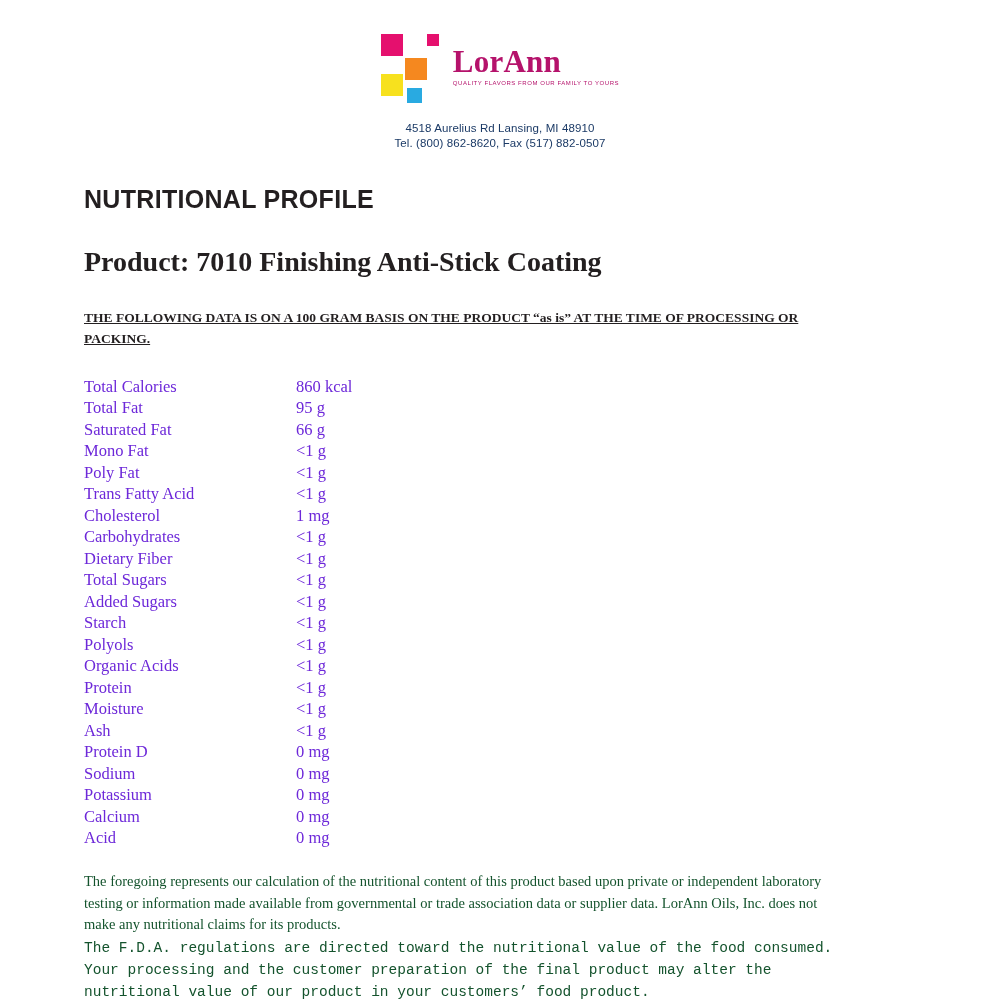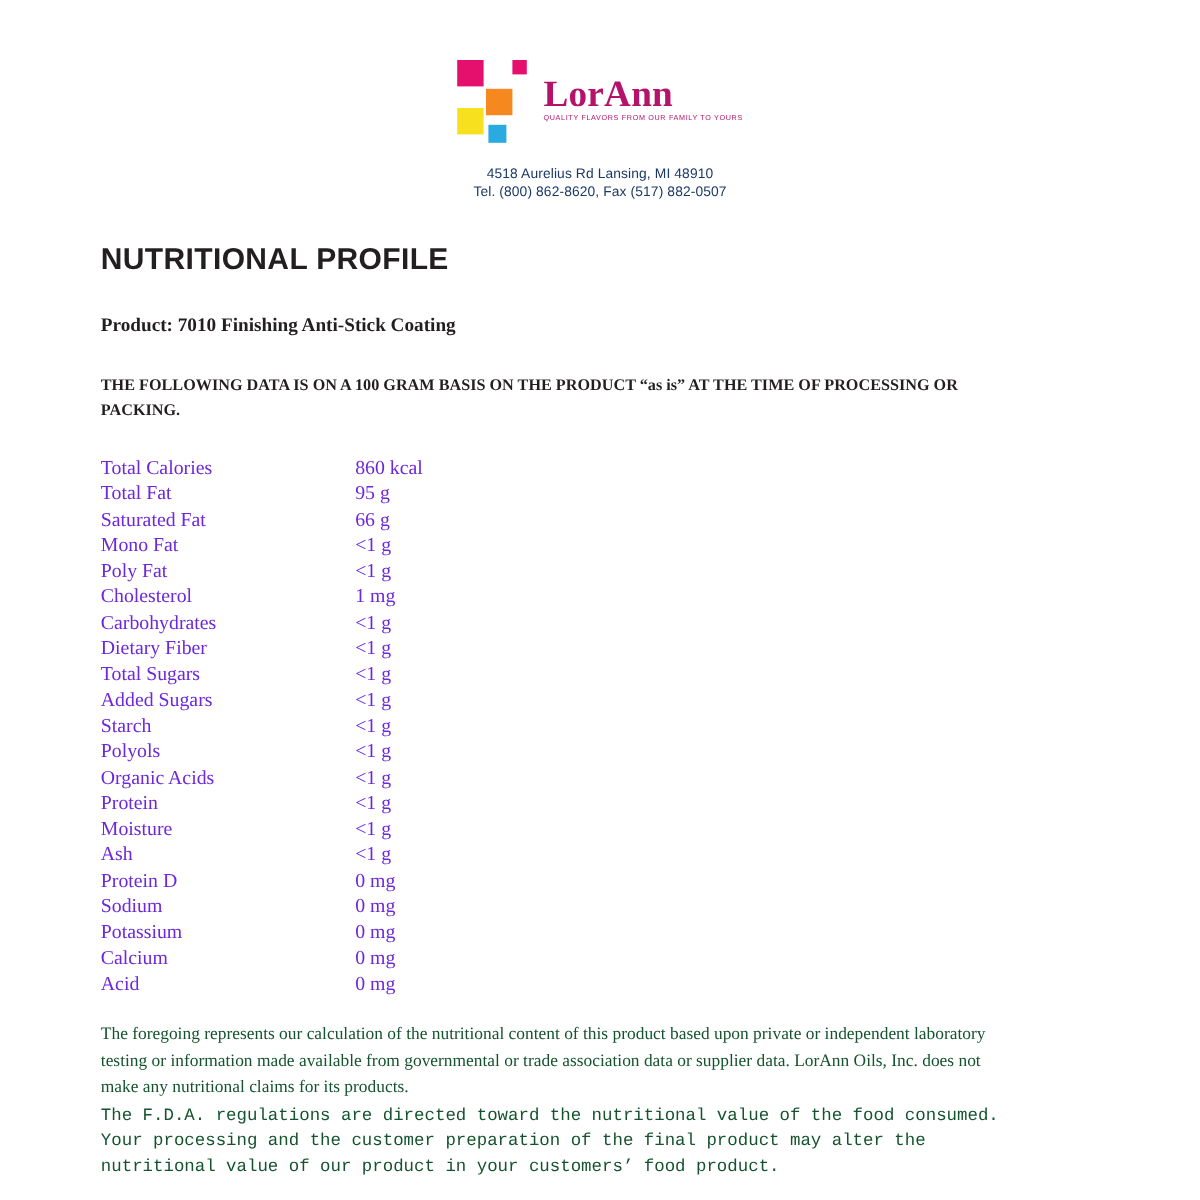--- a/index.html
+++ b/index.html
@@ -18,22 +18,21 @@
     position: relative;
     width: 1000px;
     height: 1000px;
     box-sizing: border-box;
   }
 
   
   .letterhead {
     width: 100%;
     text-align: center;
-    padding-top: 8px;
-    margin-top: 40px;
+    padding-top: 32px;
   }
   .logo-wrap {
     display: inline-flex;
     align-items: center;
     justify-content: center;
     gap: 6px;
   }
   .logo-mark {
     position: relative;
     width: 66px;
@@ -86,35 +85,36 @@
   h1.doc-title {
     font-family: "Liberation Sans", sans-serif;
     font-size: 25px;
     font-weight: 700;
     letter-spacing: 0.3px;
     margin: 0 0 0 0;
     color: #231f20;
   }
   h2.product-line {
     font-family: "Liberation Serif", serif;
-    font-size: 16px;
+    font-size: 28px;
     font-weight: 700;
     margin: 32px 0 0 0;
     color: #231f20;
   }
   h2.product-line .prod-name { font-weight: 700; }
 
   .basis-note {
     font-family: "Liberation Serif", serif;
     font-weight: 700;
     font-size: 13.5px;
     line-height: 1.55;
     margin-top: 30px;
     max-width: 760px;
     color: #231f20;
+    text-decoration: underline;
   }
 
   
   table.nutrition {
     margin-top: 26px;
     border-collapse: collapse;
     font-family: "Liberation Serif", serif;
     font-size: 16.5px;
     color: #6d28d9;
   }
@@ -193,20 +193,24 @@
         </tr>
         <tr>
           <td class="label indent-1">Mono Fat</td>
           <td class="value">&lt;1 g</td>
         </tr>
         <tr>
           <td class="label indent-1">Poly Fat</td>
           <td class="value">&lt;1 g</td>
         </tr>
         <tr>
+          <td class="label indent-1">Trans Fatty Acid</td>
+          <td class="value">&lt;1 g</td>
+        </tr>
+        <tr>
           <td class="label">Cholesterol</td>
           <td class="value">1 mg</td>
         </tr>
         <tr>
           <td class="label">Carbohydrates</td>
           <td class="value">&lt;1 g</td>
         </tr>
         <tr>
           <td class="label indent-1">Dietary Fiber</td>
           <td class="value">&lt;1 g</td>

